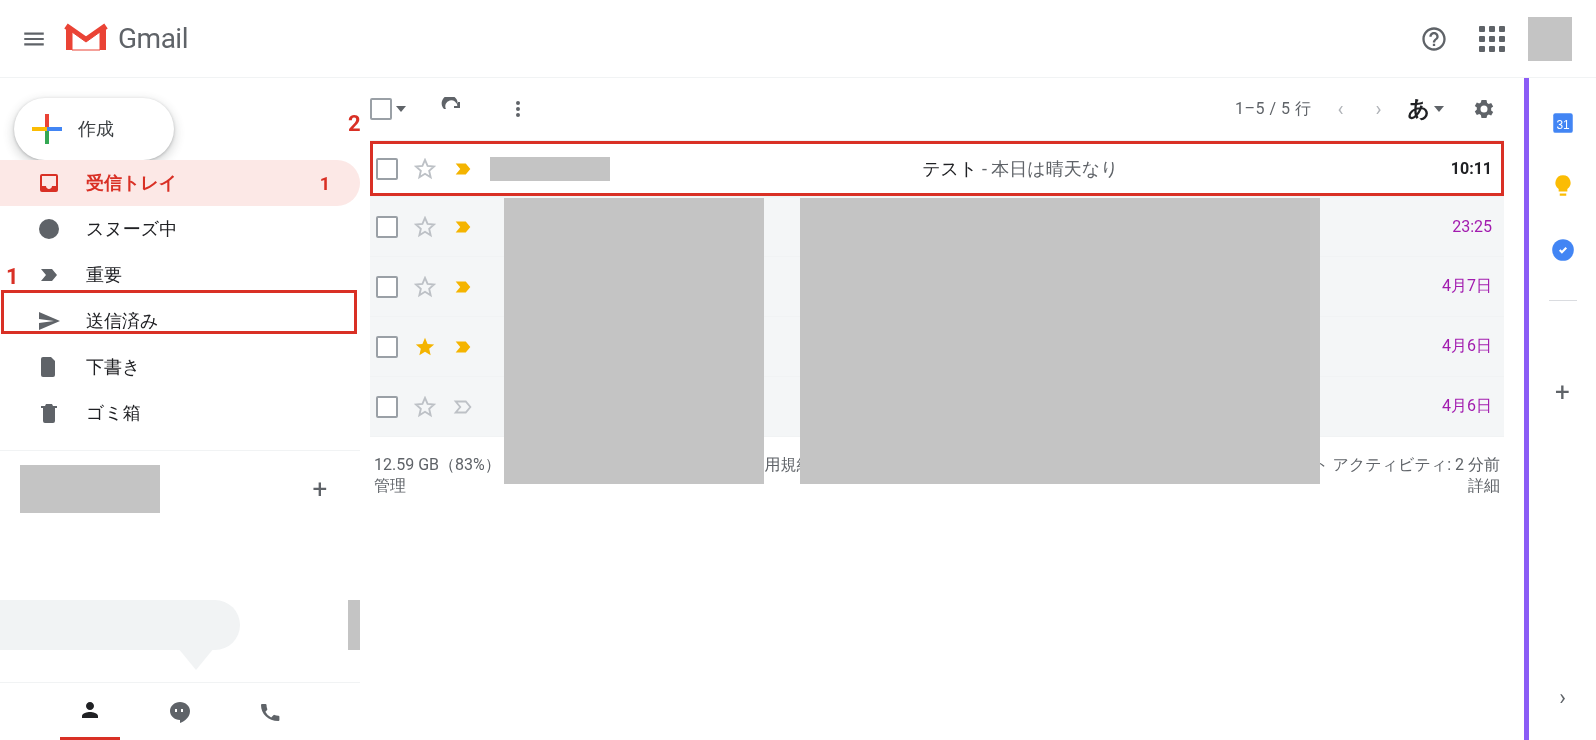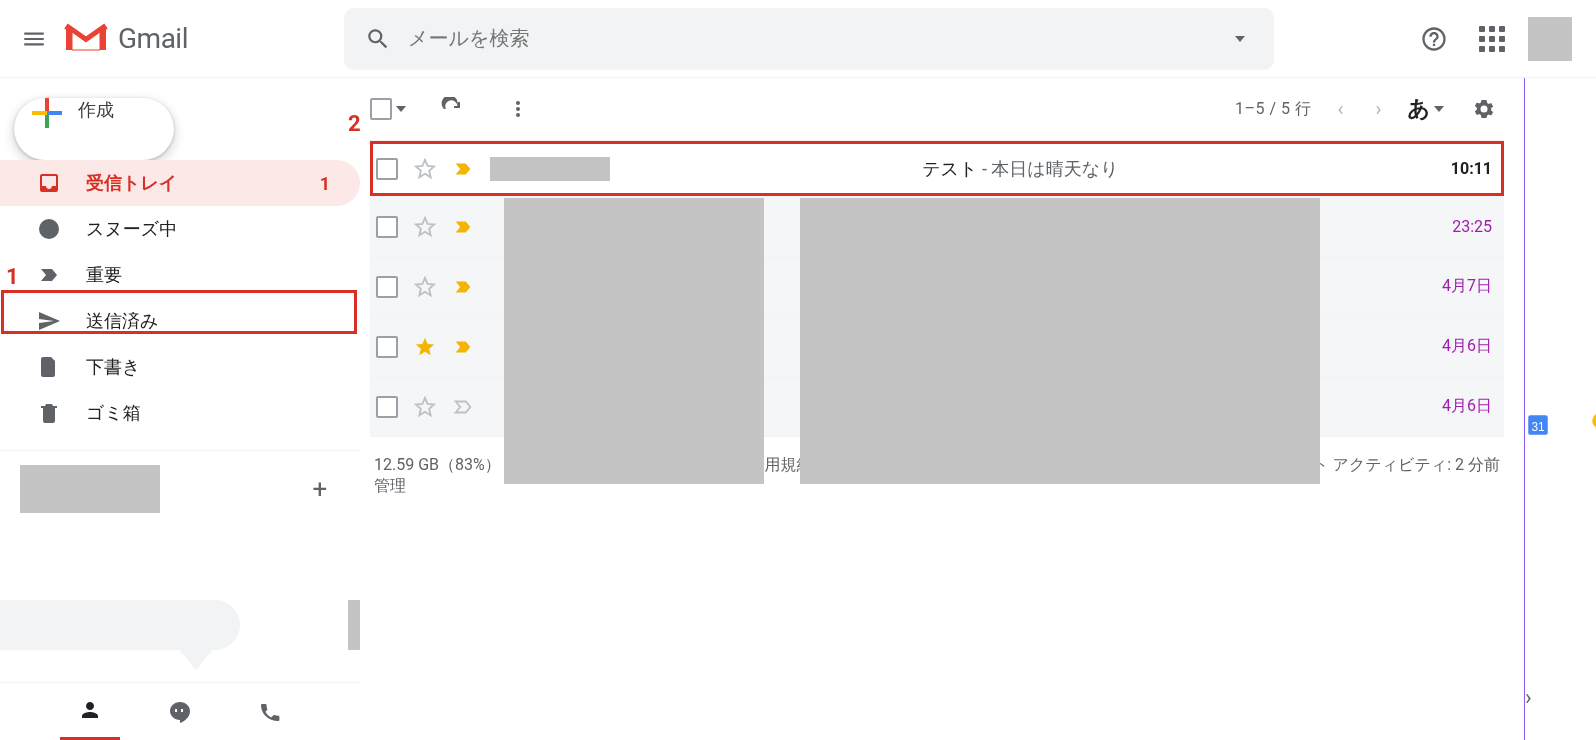--- a/index.html
+++ b/index.html
@@ -113,21 +113,21 @@
   }
   .compose-btn {
     margin-left: 14px;
     width: 160px;
     height: 62px;
     border-radius: 32px;
     background: #fff;
     border: none;
     box-shadow: 0 1px 3px rgba(60,64,67,.3), 0 4px 8px 3px rgba(60,64,67,.15);
     display: flex;
-    align-items: flex-start;
+    align-items: center;
     cursor: pointer;
     padding: 0 18px;
     gap: 16px;
     font-size: 18px;
     color: #3c4043;
   }
   .compose-plus {
     width: 30px; height: 30px; position: relative; flex: 0 0 auto;
   }
   .compose-plus .v { position: absolute; left: 13px; top: 0; width: 4px; height: 15px; background: #EA4335; }
@@ -262,23 +262,23 @@
     font-size: 16px;
     color: #5f6368;
     gap: 40px;
   }
   .footer-info .col1 { width: 320px; }
   .footer-info .col2 { flex: 1; text-align: center; }
   .footer-info .col3 { text-align: right; width: 360px; }
   
   .right-rail {
     width: 72px;
-    border-left: 1px solid #8b5cf6;
-    display: flex;
-    flex-direction: row;
+    border-left: 5px solid #8b5cf6;
+    display: flex;
+    flex-direction: column;
     align-items: center;
     padding-top: 30px;
     gap: 36px;
     position: relative;
   }
   .rail-icon { width: 28px; height: 28px; display: flex; align-items: center; justify-content: center; cursor: pointer; }
   .rail-plus { margin-top: 40px; font-size: 26px; color: #5f6368; cursor: pointer; }
   .rail-divider { width: 28px; border-top: 1px solid #dadce0; }
   .rail-arrow {
     position: absolute;
@@ -337,31 +337,20 @@
     <span class="logo-m">
       <svg viewBox="0 0 44 34">
           <path d="M2 6 L22 20 L42 6" stroke="#EA4335" stroke-width="6" fill="none"></path>
           <path d="M2 6 V30 H8 V12" fill="#EA4335"></path>
           <path d="M42 6 V30 H36 V12" fill="#EA4335"></path>
           <path d="M8 30 H36 V12 L22 22 L8 12 Z" fill="#fff" stroke="#EA4335" stroke-width="1"></path>
         </svg>
     </span>
     <span class="logo-text">Gmail</span>
   </div>
-  <div class="search-bar">
-    <div class="icon-btn">
-      <svg width="26" height="26" viewBox="0 0 24 24">
-          <path fill="currentColor" d="M15.5 14h-.79l-.28-.27A6.471 6.471 0 0016 9.5 6.5 6.5 0 109.5 16a6.471 6.471 0 004.23-1.57l.27.28v.79l5 4.99L20.49 19l-4.99-5zM9.5 14A4.5 4.5 0 119.5 5a4.5 4.5 0 010 9z"></path>
-        </svg>
-    </div>
-    <input class="search-input" placeholder="メールを検索" style="">
-    <div class="search-dd">
-      <div class="tri-down"></div>
-    </div>
-  </div>
   <div class="header-right">
     <div class="icon-circle">
       <svg width="28" height="28" viewBox="0 0 24 24">
           <path fill="currentColor" d="M11 18h2v-2h-2v2zm1-16C6.48 2 2 6.48 2 12s4.48 10 10 10 10-4.48 10-10S17.52 2 12 2zm0 18c-4.41 0-8-3.59-8-8s3.59-8 8-8 8 3.59 8 8-3.59 8-8 8zm0-14c-2.21 0-4 1.79-4 4h2c0-1.1.9-2 2-2s2 .9 2 2c0 2-3 1.75-3 5h2c0-2.25 3-2.5 3-5 0-2.21-1.79-4-4-4z"></path>
         </svg>
     </div>
     <div class="icon-circle">
       <div class="apps-grid">
           <span></span>
           <span></span>
@@ -599,20 +588,21 @@
     </div>
 
     <div class="footer-info">
       <div class="col1">
         <div>12.59 GB（83%） / 15 GB を使用中</div>
         <div>管理</div>
       </div>
       <div class="col2">利用規約 · プライバシー · プログラム ポリシー</div>
       <div class="col3">
         <div>前回のアカウント アクティビティ: 2 分前</div>
+        <div>詳細</div>
       </div>
     </div>
   </div>
 
   <div class="right-rail">
     <div class="rail-icon">
       <svg width="26" height="26" viewBox="0 0 24 24">
           <rect x="3" y="4" width="18" height="18" rx="2" fill="#4285F4"></rect>
           <text x="12" y="18" text-anchor="middle" font-size="11" fill="#fff" font-family="Arial">31</text>
         </svg>

